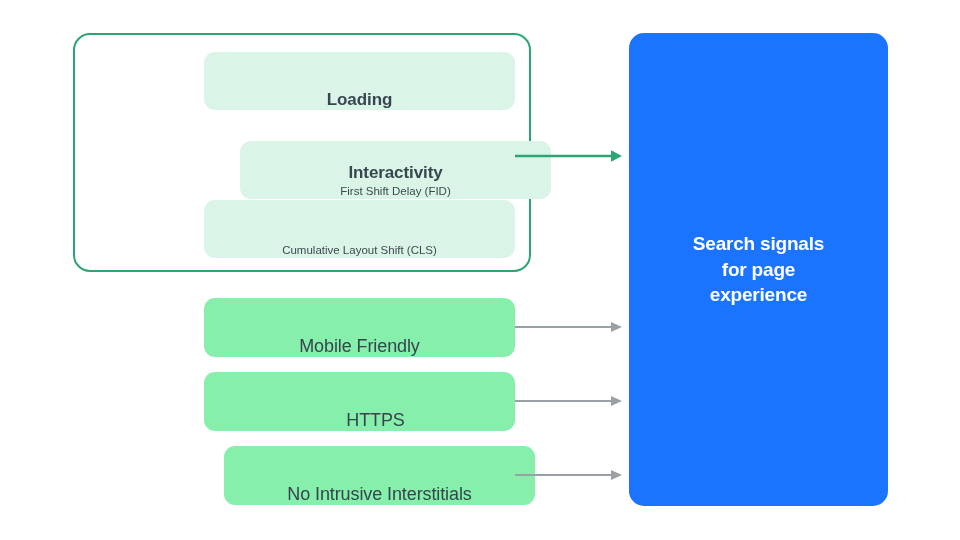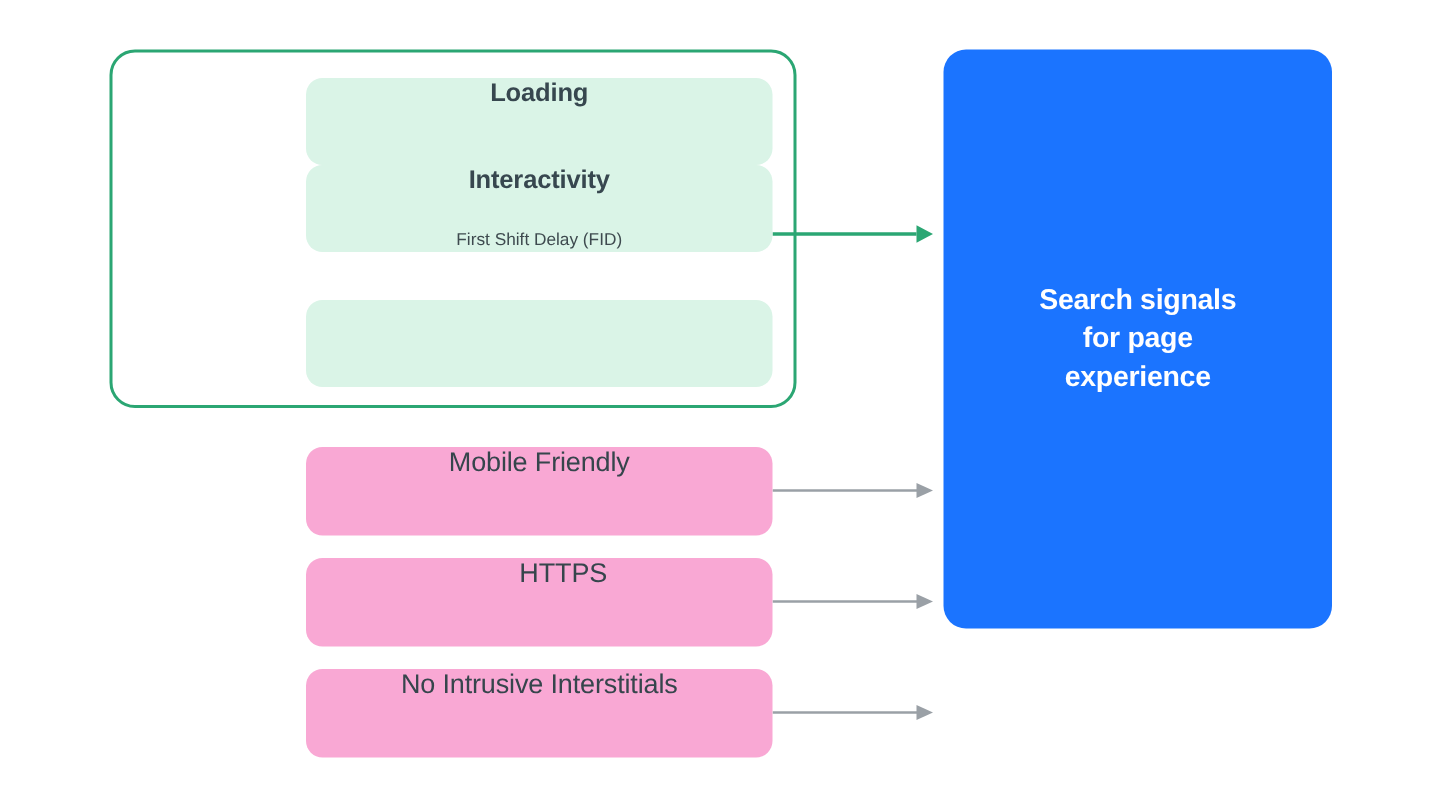--- a/index.html
+++ b/index.html
@@ -49,28 +49,28 @@
   
   .card {
     position: absolute;
     left: 204px;
     width: 311px;
     box-sizing: border-box;
     border-radius: 11px;
     display: flex;
     flex-direction: column;
     align-items: center;
-    justify-content: space-between;
+    justify-content: flex-end;
   }
   .card-green {
     background: #DAF4E7;
     height: 58px;
   }
   .card-gray {
-    background: #f9a8d4;
+    background: #86efac;
     height: 59px;
   }
   .card-title {
     color: #37474F;
     font-size: 17px;
     font-weight: 700;
     letter-spacing: -0.1px;
     line-height: 1.15;
   }
   .card-sub {
@@ -80,45 +80,45 @@
     line-height: 1.3;
     margin-top: 2px;
   }
   .card-gray .card-title {
     font-weight: 400;
     font-size: 18px;
     color: #36454C;
   }
 
   .cwv-card-1 { top: 52px; }
-  .cwv-card-2 { top: 110px; }
+  .cwv-card-2 { top: 141px; margin-left: 36px; }
   .cwv-card-3 { top: 200px; }
 
   .signal-card-1 { top: 298px; }
   .signal-card-2 { top: 372px; padding-left: 32px; }
-  .signal-card-3 { top: 446px; }
+  .signal-card-3 { top: 446px; margin-left: 20px; }
 
   
   .arrow {
     position: absolute;
     height: 16px;
   }
   .arrow svg { display: block; }
   .arrow-green { left: 515px; top: 148px; width: 108px; }
   .arrow-gray-1 { left: 515px; top: 319px; width: 108px; }
   .arrow-gray-2 { left: 515px; top: 393px; width: 108px; }
   .arrow-gray-3 { left: 515px; top: 467px; width: 108px; }
 
   
   .outcome-box {
     position: absolute;
     left: 629px;
     top: 33px;
     width: 259px;
-    height: 386px;
+    height: 473px;
     background: #1B74FF;
     border-radius: 15px;
     display: flex;
     align-items: center;
     justify-content: center;
   }
   .outcome-text {
     color: #ffffff;
     font-size: 19px;
     font-weight: 700;
@@ -140,20 +140,21 @@
   <div class="card card-green cwv-card-1">
     <div class="card-title">Loading</div>
   </div>
 
   <div class="card card-green cwv-card-2">
     <div class="card-title">Interactivity</div>
     <div class="card-sub">First Shift Delay (FID)</div>
   </div>
 
   <div class="card card-green cwv-card-3">
+    <div class="card-sub">Cumulative Layout Shift (CLS)</div>
   </div>
 
   <div class="card card-gray signal-card-1">
     <div class="card-title">Mobile Friendly</div>
   </div>
 
   <div class="card card-gray signal-card-2">
     <div class="card-title">HTTPS</div>
   </div>
 

